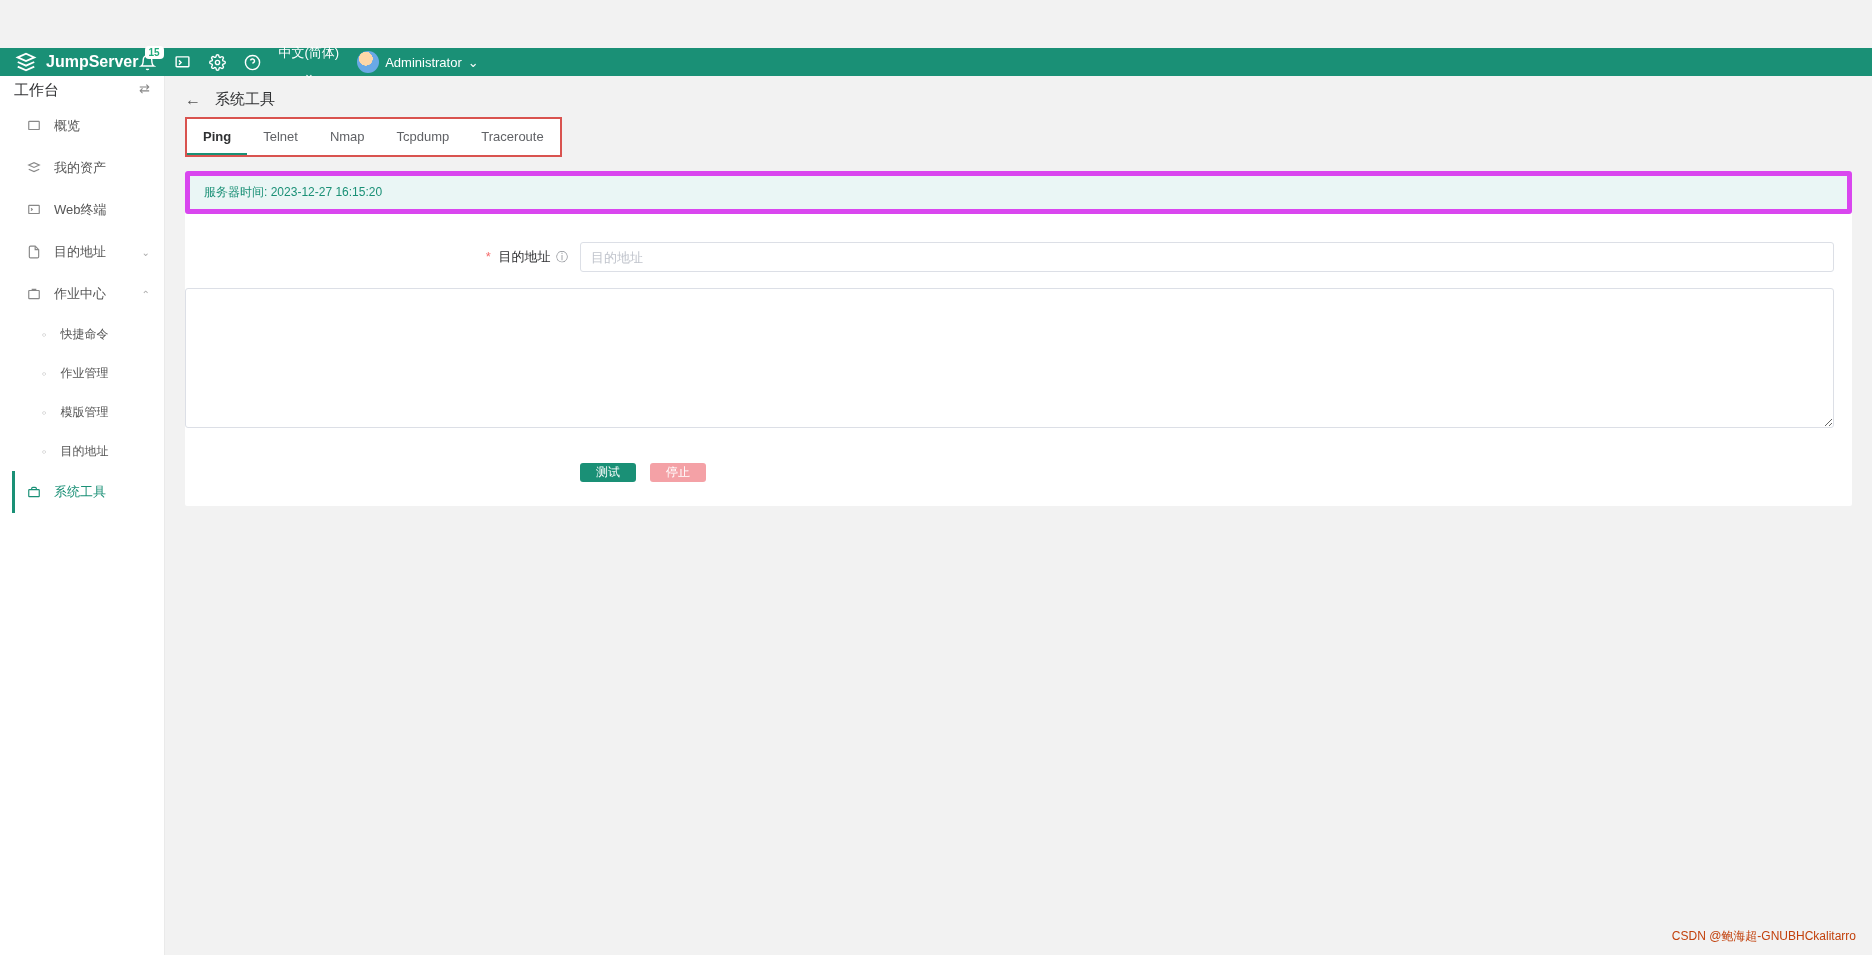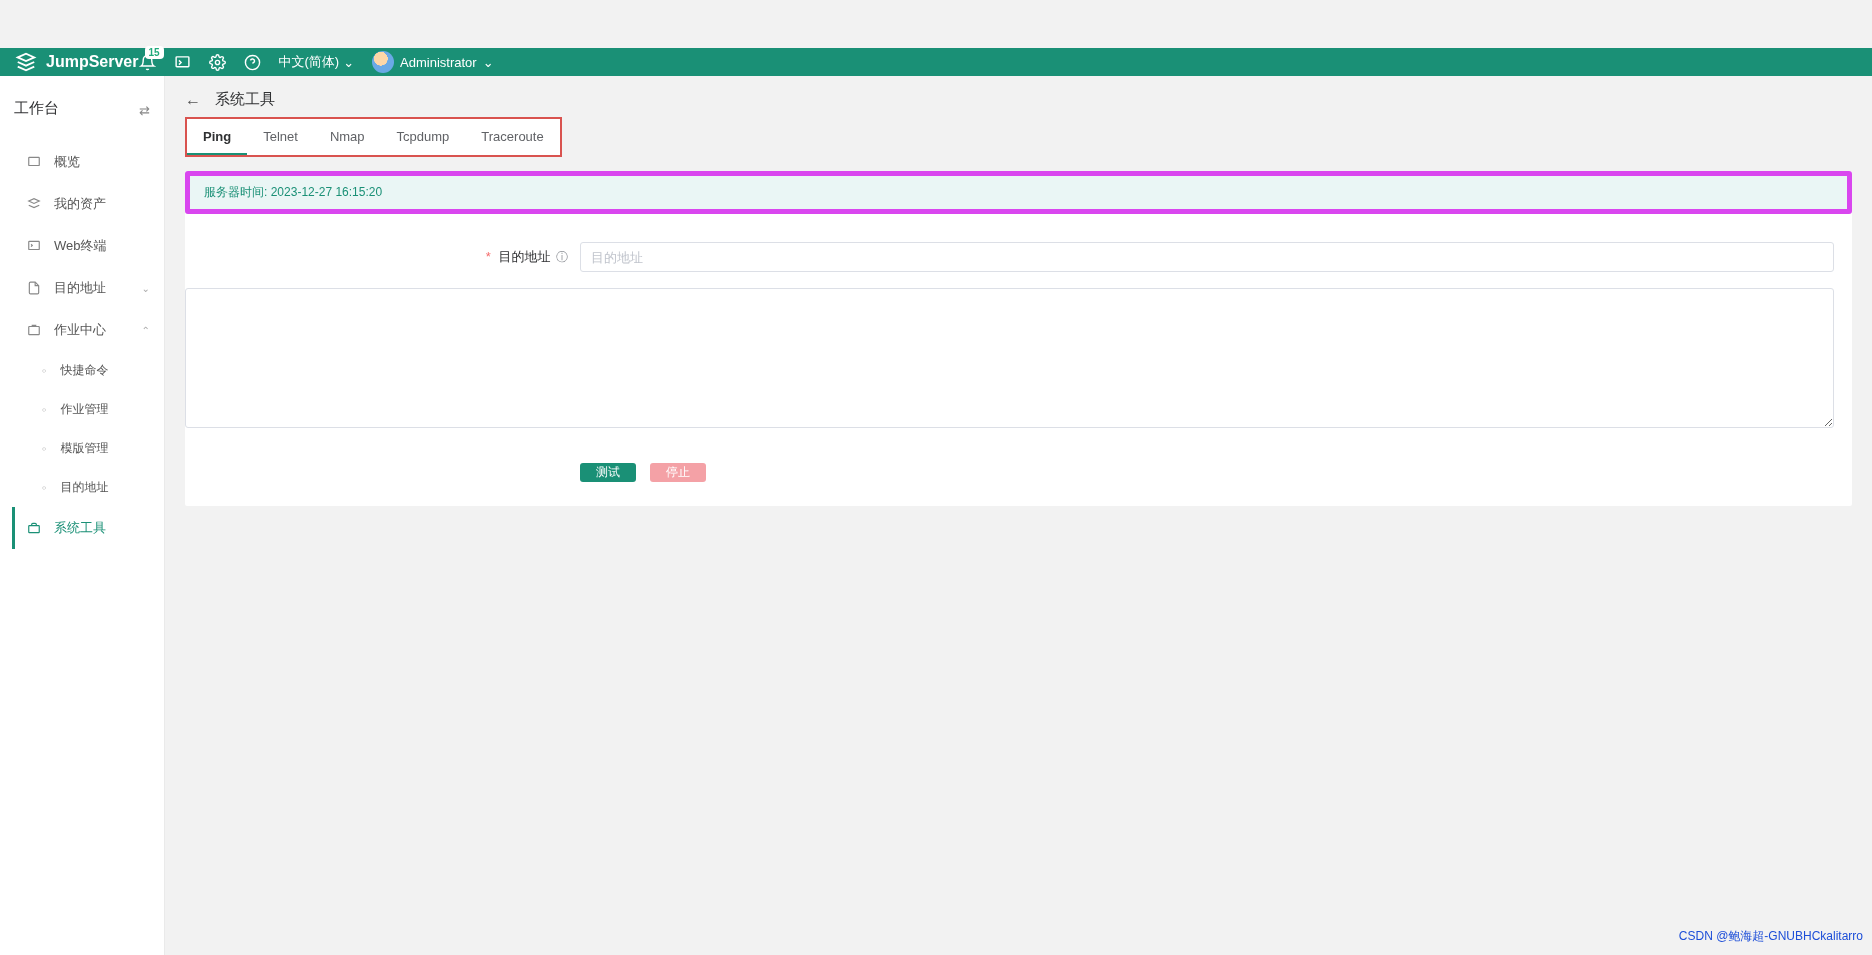--- a/index.html
+++ b/index.html
@@ -5,28 +5,28 @@
     * { box-sizing: border-box; margin: 0; padding: 0; }
     body { font-family: -apple-system, BlinkMacSystemFont, "PingFang SC", "Microsoft YaHei", Arial, sans-serif; font-size: 13px; color: #333; background: #f2f2f2; overflow: hidden; }
     
     
     .header { height: 28px; background: #1a9076; display: flex; align-items: center; justify-content: flex-start; padding: 0 14px 0 14px; color: #fff; margin-top: 48px; }
     .logo { display: flex; align-items: center; gap: 8px; font-size: 16px; font-weight: 600; }
     .logo-icon { width: 24px; height: 24px; display: inline-flex; align-items: center; justify-content: center; }
     .header-right { display: flex; align-items: center; gap: 18px; font-size: 13px; }
     .header-icon { position: relative; display: inline-flex; align-items: center; cursor: pointer; }
     .badge { position: absolute; top: -8px; left: 6px; background: #fff; color: #1fa97a; border-radius: 4px; font-size: 10px; padding: 0 4px; height: 13px; line-height: 13px; min-width: 16px; text-align: center; font-weight: 600; }
-    .lang-selector { display: flex; align-items: center; gap: 4px; cursor: pointer; }
+    .lang-selector { display: flex; align-items: center; gap: 4px; cursor: pointer; flex-direction: column; }
     .user-menu { display: flex; align-items: center; gap: 6px; cursor: pointer; }
     .avatar { width: 22px; height: 22px; border-radius: 50%; background: radial-gradient(circle at 40% 35%, #fdd7a8 35%, #6aa9e6 36%); display: inline-block; }
     
     
     .container { display: flex; height: calc(100vh - 40px); }
     .sidebar { width: 165px; background: #fff; border-right: 1px solid #eaeaea; display: flex; flex-direction: column; }
-    .sidebar-header { display: flex; align-items: flex-end; justify-content: space-between; padding: 23px 14px; font-size: 15px; font-weight: 500; color: #303133; }
+    .sidebar-header { display: flex; align-items: flex-start; justify-content: space-between; padding: 5px 14px; font-size: 15px; font-weight: 500; color: #303133; }
     .swap-icon { color: #888; cursor: pointer; font-size: 13px; }
     .side-list { list-style: none; flex: 1; overflow-y: auto; margin-left: 12px; }
     .side-item { display: flex; align-items: center; padding: 12px 14px; gap: 13px; color: #555; cursor: pointer; font-size: 13px; }
     .side-item.active { color: #1a9076; border-left: 3px solid #1a9076; padding-left: 11px; }
     .side-item .chevron { margin-left: auto; font-size: 10px; color: #aaa; }
     .side-icon { width: 15px; height: 15px; display: inline-flex; align-items: center; justify-content: center; color: #888; }
     .side-item.active .side-icon { color: #1a9076; }
     .sub-item { padding: 11px 14px 11px 30px; display: flex; align-items: center; gap: 12px; color: #555; cursor: pointer; font-size: 12px; }
     .sub-item::before { content: "◦"; color: #bbb; font-size: 13px; margin-right: 2px; }
     .sidebar-footer { padding: 12px 14px; border-top: 0; }
@@ -54,21 +54,21 @@
     .form-control { flex: 1; padding-right: 18px; }
     .input { width: 100%; height: 30px; border: 1px solid #dcdfe6; border-radius: 3px; padding: 0 10px; font-size: 13px; outline: none; }
     .input::placeholder { color: #c0c4cc; }
     .textarea { width: 100%; min-height: 140px; border: 1px solid #dcdfe6; border-radius: 3px; padding: 8px 10px; font-size: 13px; outline: none; resize: vertical; font-family: inherit; }
     
     .btn-row { display: flex; gap: 14px; margin-top: 24px; padding-left: 395px; }
     .btn { border: none; border-radius: 3px; padding: 1px 16px; font-size: 12px; cursor: pointer; color: #fff; }
     .btn-primary { background: #1a9076; }
     .btn-danger { background: #f4a1a6; }
     
-    .watermark { position: fixed; bottom: 10px; right: 9px; color: #1d4ed8; font-size: 12px; pointer-events: none; margin-top: 44px; }
+    .watermark { position: fixed; bottom: 10px; right: 16px; color: #c2410c; font-size: 12px; pointer-events: none; margin-top: 44px; }
   </style>
 </head>
 <body>
 
 <div class="header">
   <div class="logo">
     <span class="logo-icon">
       <svg width="22" height="22" viewBox="0 0 24 24" fill="none" stroke="#fff" stroke-width="2">
           <path d="M3 7l9-4 9 4-9 4-9-4z"></path>
           <path d="M3 12l9 4 9-4"></path>

